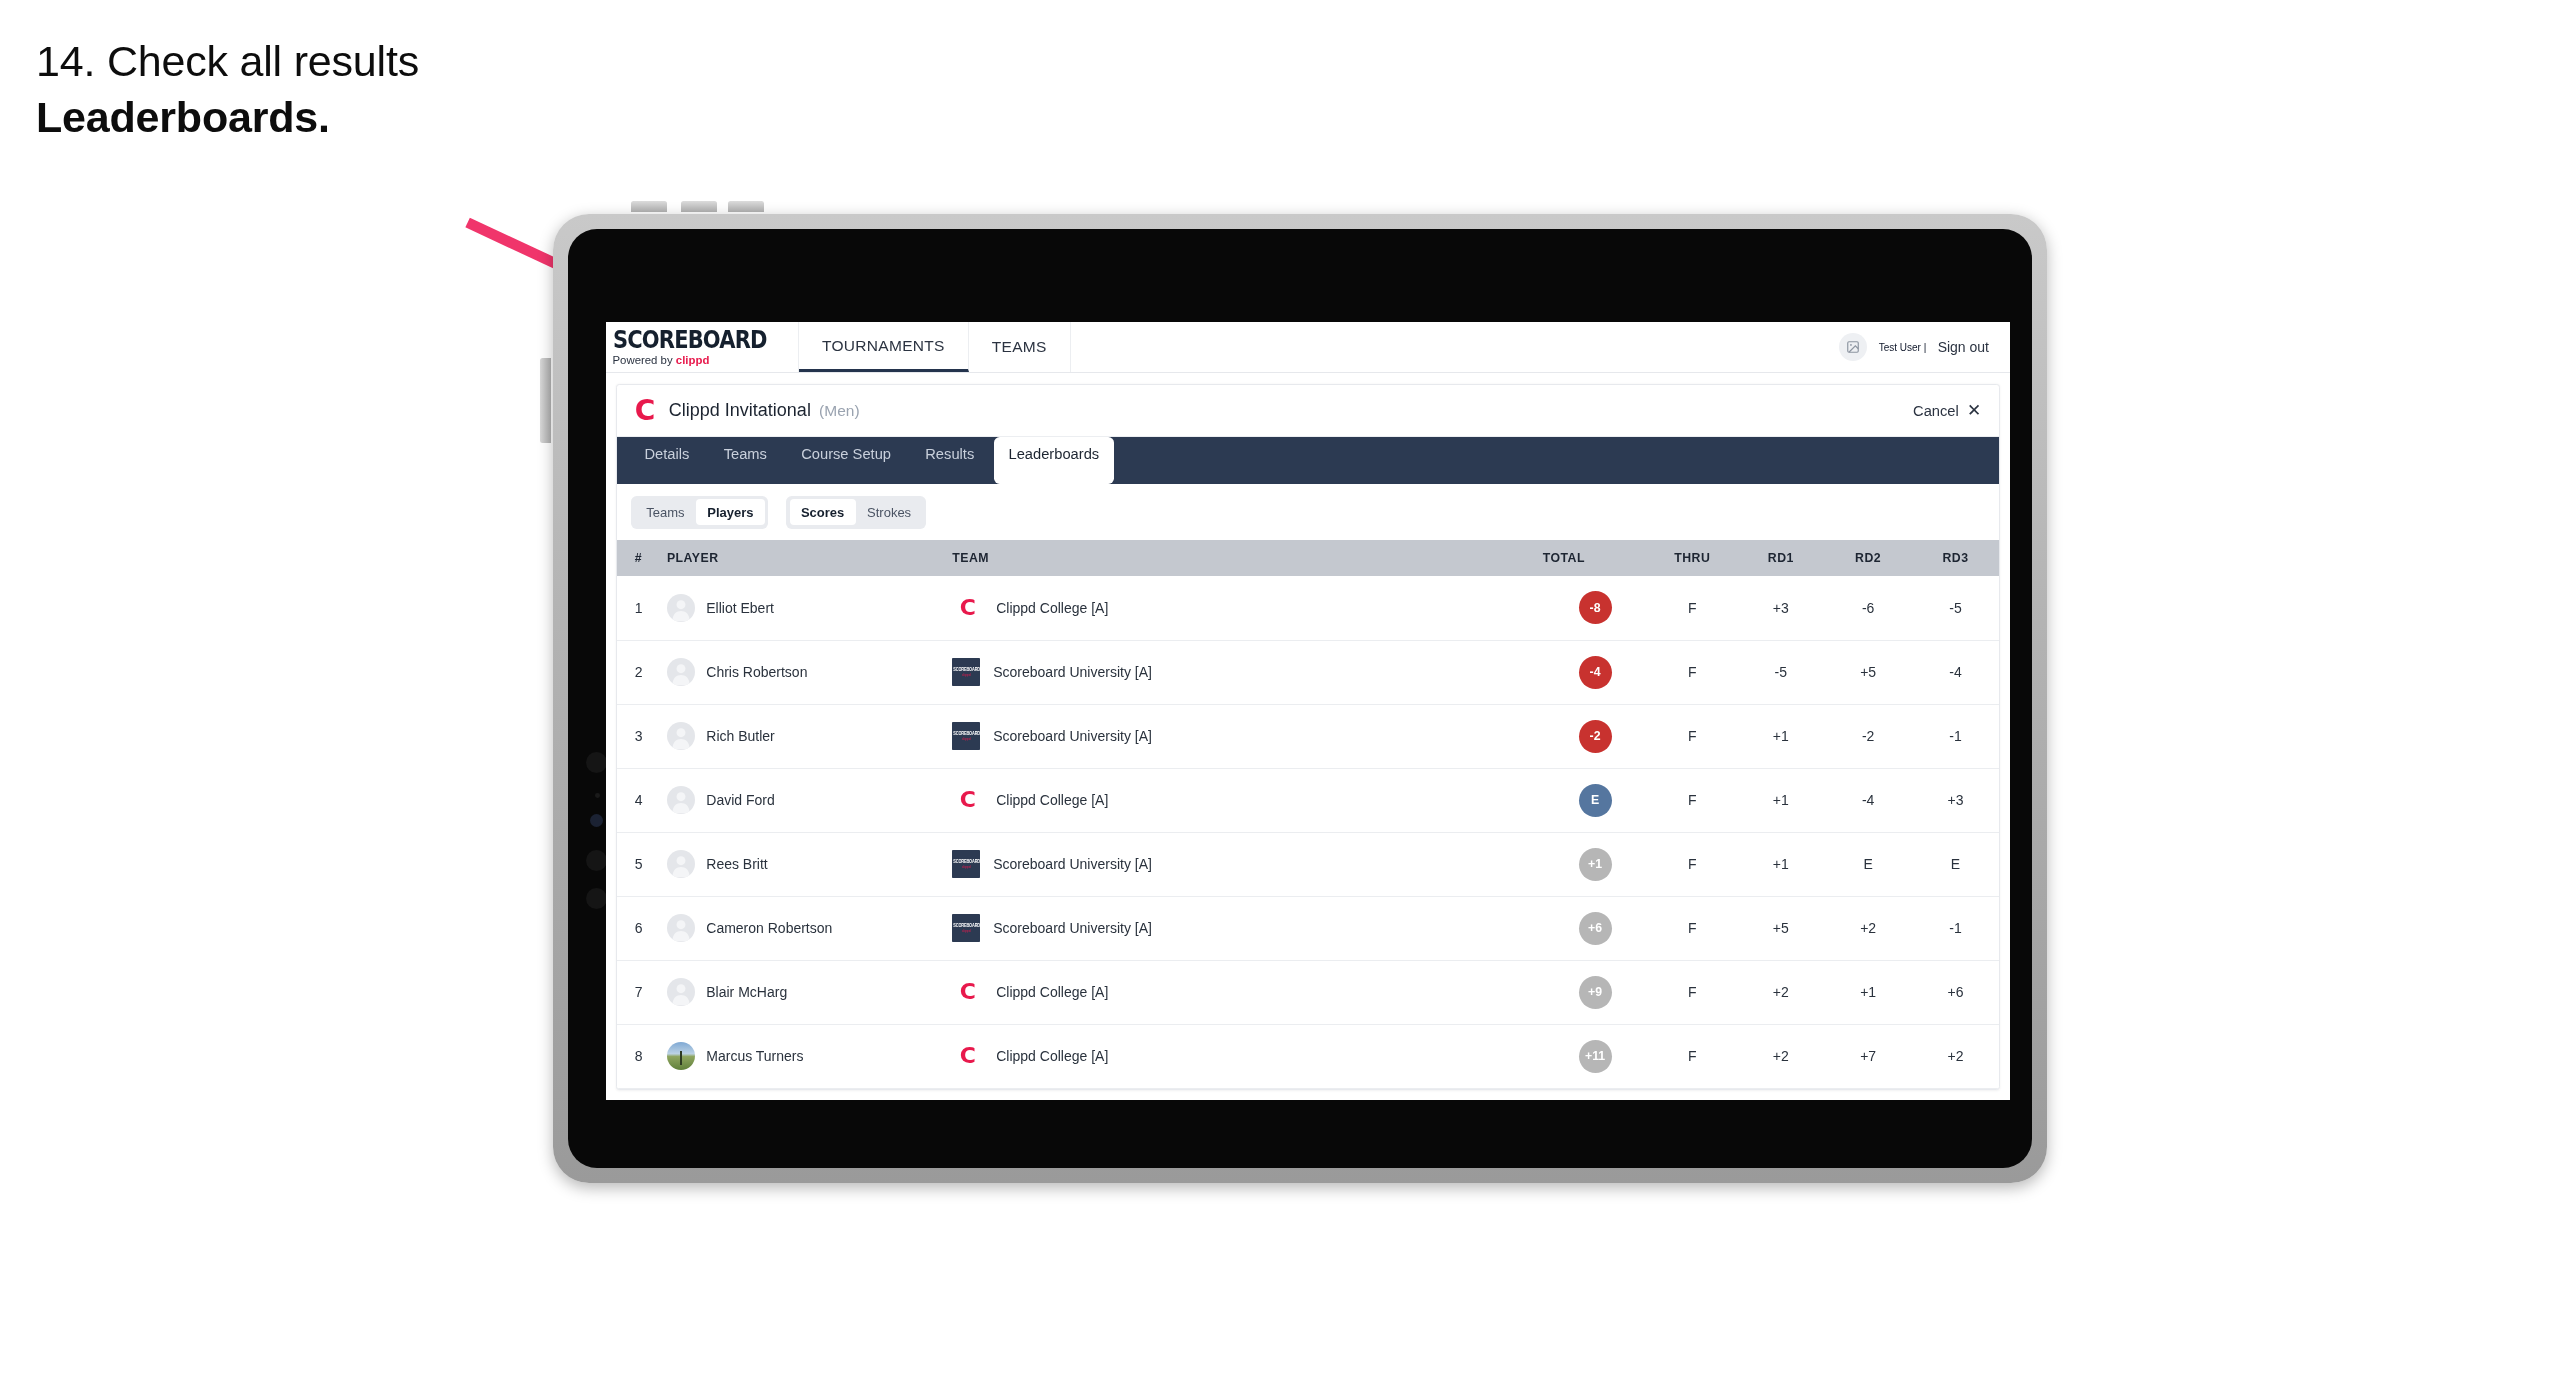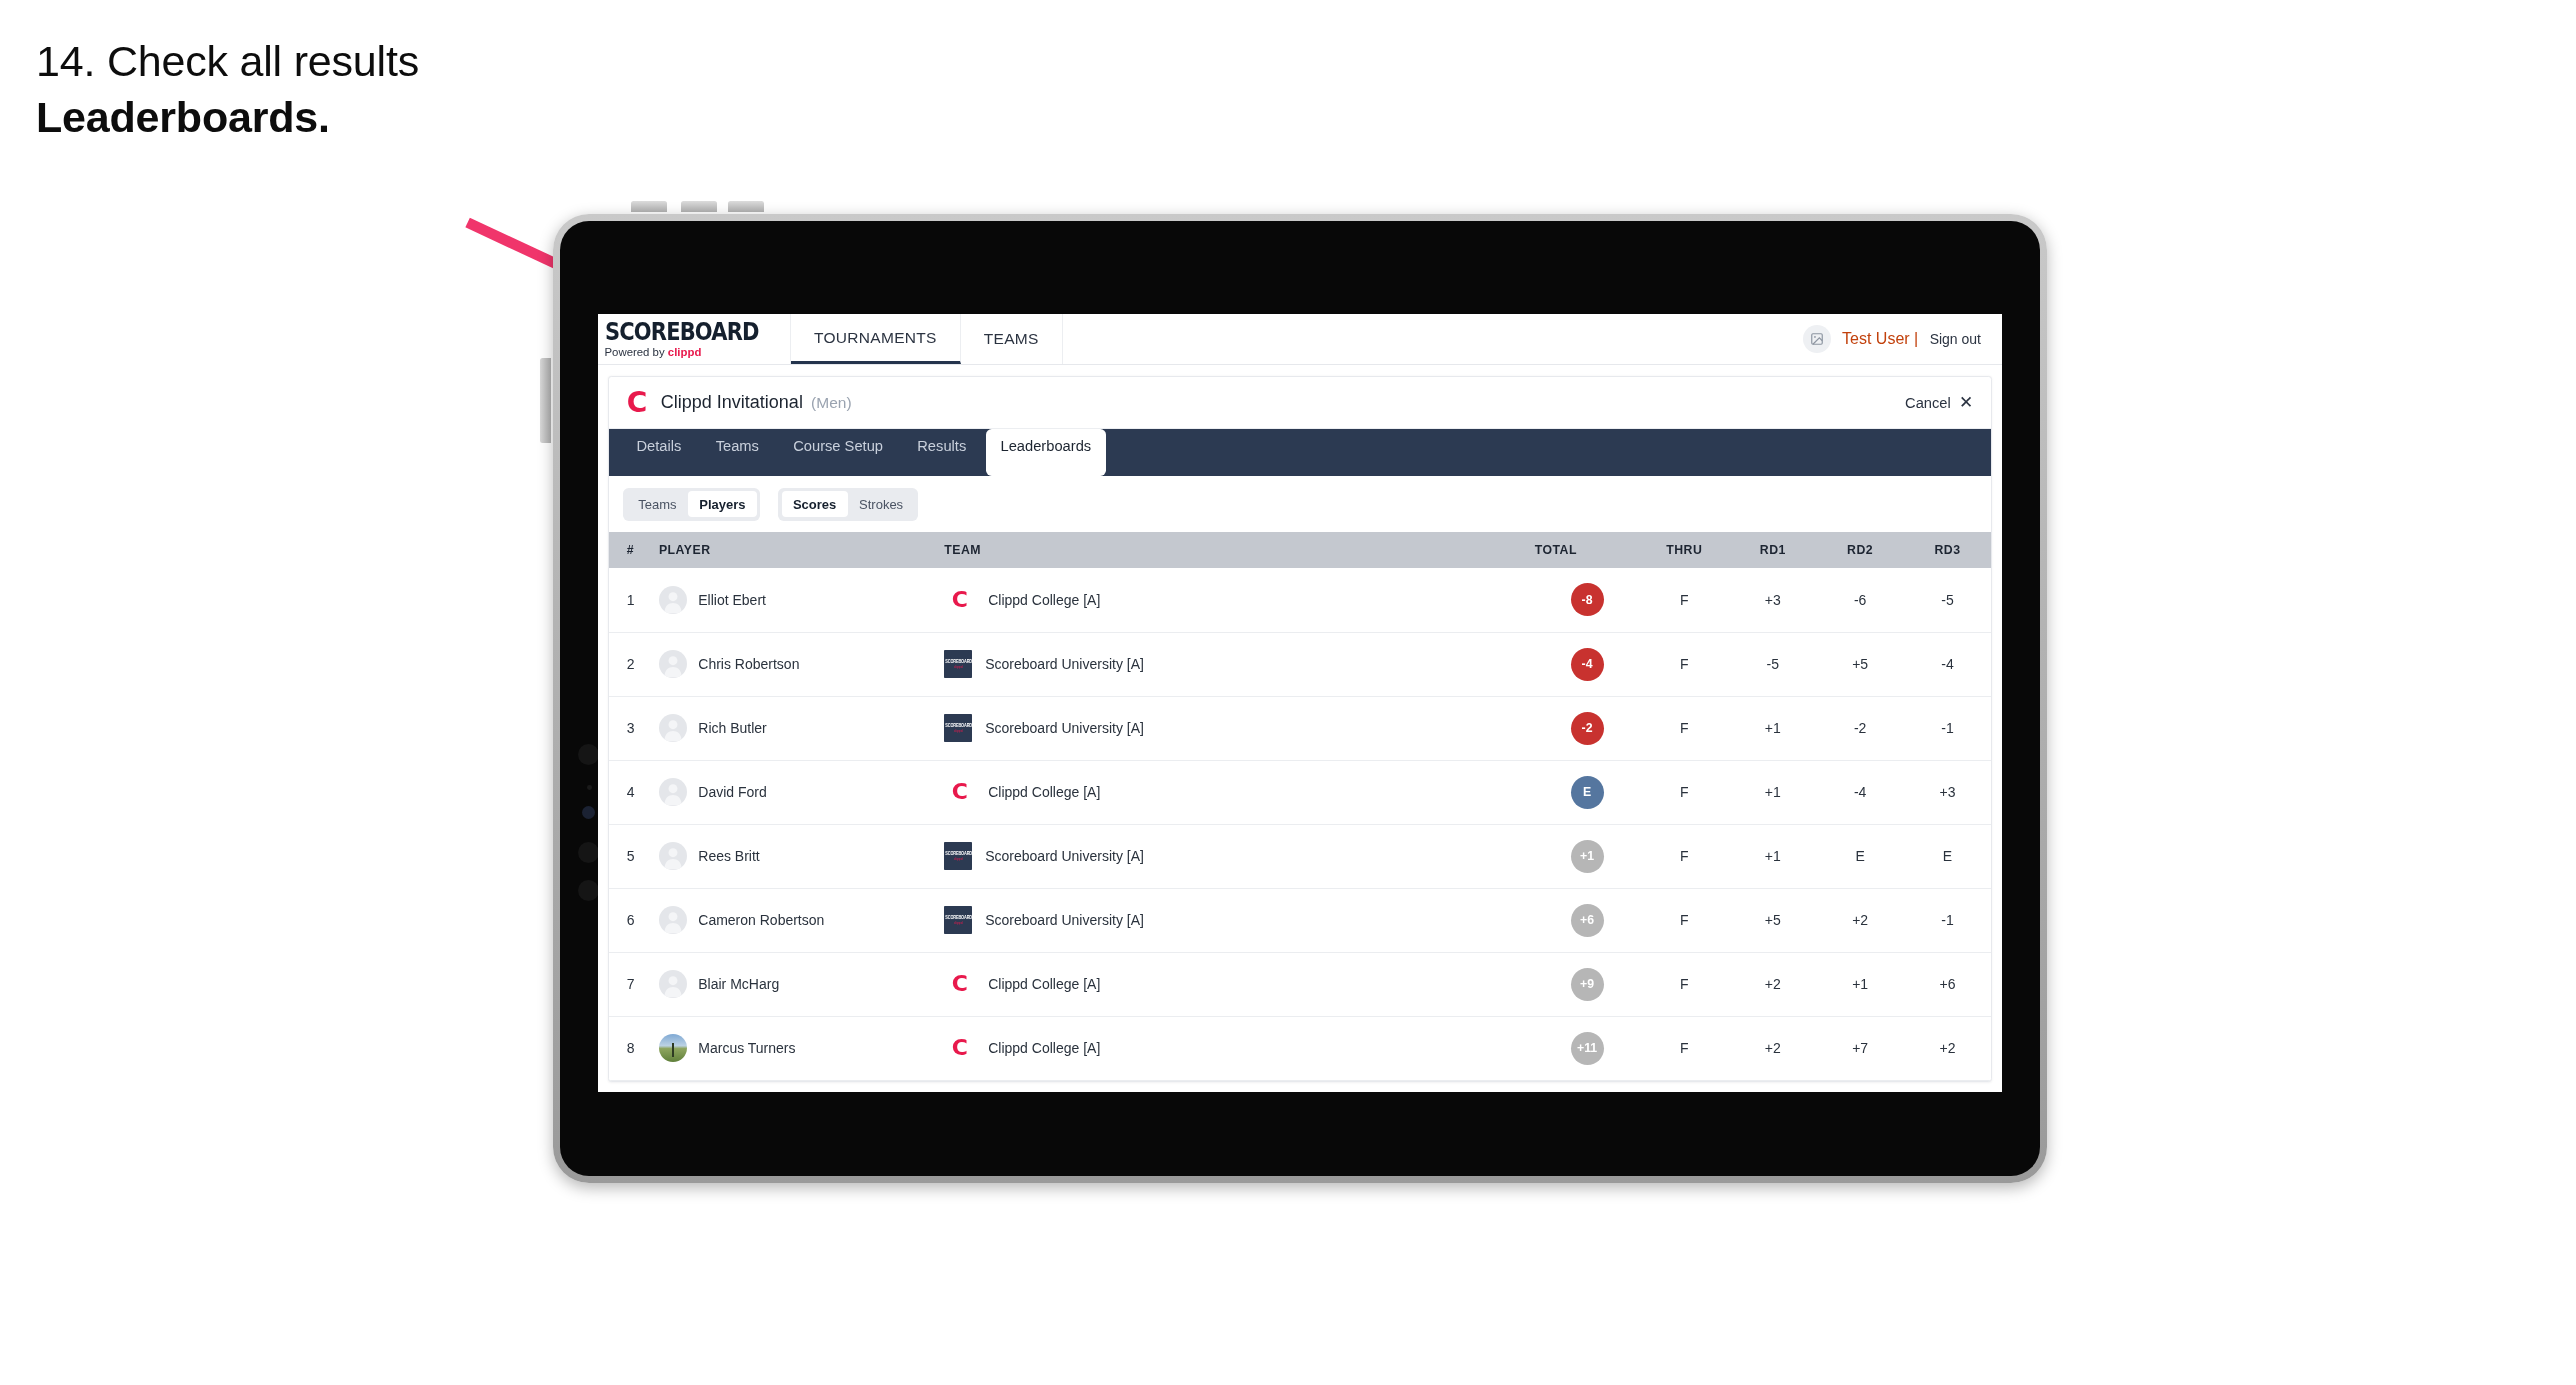--- a/index.html
+++ b/index.html
@@ -27,21 +27,21 @@
 
   .arrow-svg { position:absolute; left:0; top:0; width:2576px; height:1386px; pointer-events:none; }
 
   
   .device {
     position: absolute;
     left: 553px; top: 214px;
     width: 1494px; height: 969px;
     background: linear-gradient(180deg,#c9c9c9 0%, #b4b4b4 40%, #9a9a9a 100%);
     border-radius: 36px;
-    padding: 7px;
+    padding: 15px;
     box-shadow: 0 4.9px 14.7px rgba(0,0,0,0.28);
   }
   .device-screen {
     position: relative;
     width: 100%; height: 100%;
     background: #080808;
     border-radius: 29px;
     overflow: hidden;
   }
   .vol-btn {
@@ -120,21 +120,21 @@
   .topnav-spacer { flex:1; }
   .topnav-right {
     display:flex; align-items:center; gap: 11.4px; padding-right: 21px;
   }
   .user-avatar {
     width: 28px; height: 28px; border-radius: 50%;
     background:#eef0f3;
     display:flex; align-items:center; justify-content:center;
     color:#8d95a1;
   }
-  .user-name { font-size: 16px; color:#c2410c; }
+  .user-name { font-size: 10px; color:#0f172a; }
   .signout { font-size: 14px; color:#2b3341; cursor:pointer; }
 
   
   .card {
     margin: 11.4px 9.8px 0 9.8px;
     background:#fff;
     border: 0.8px solid #e7e9ed;
     border-radius: 3.3px;
     box-shadow: 0 0.8px 2.5px rgba(16,24,40,0.06);
     overflow: hidden;

